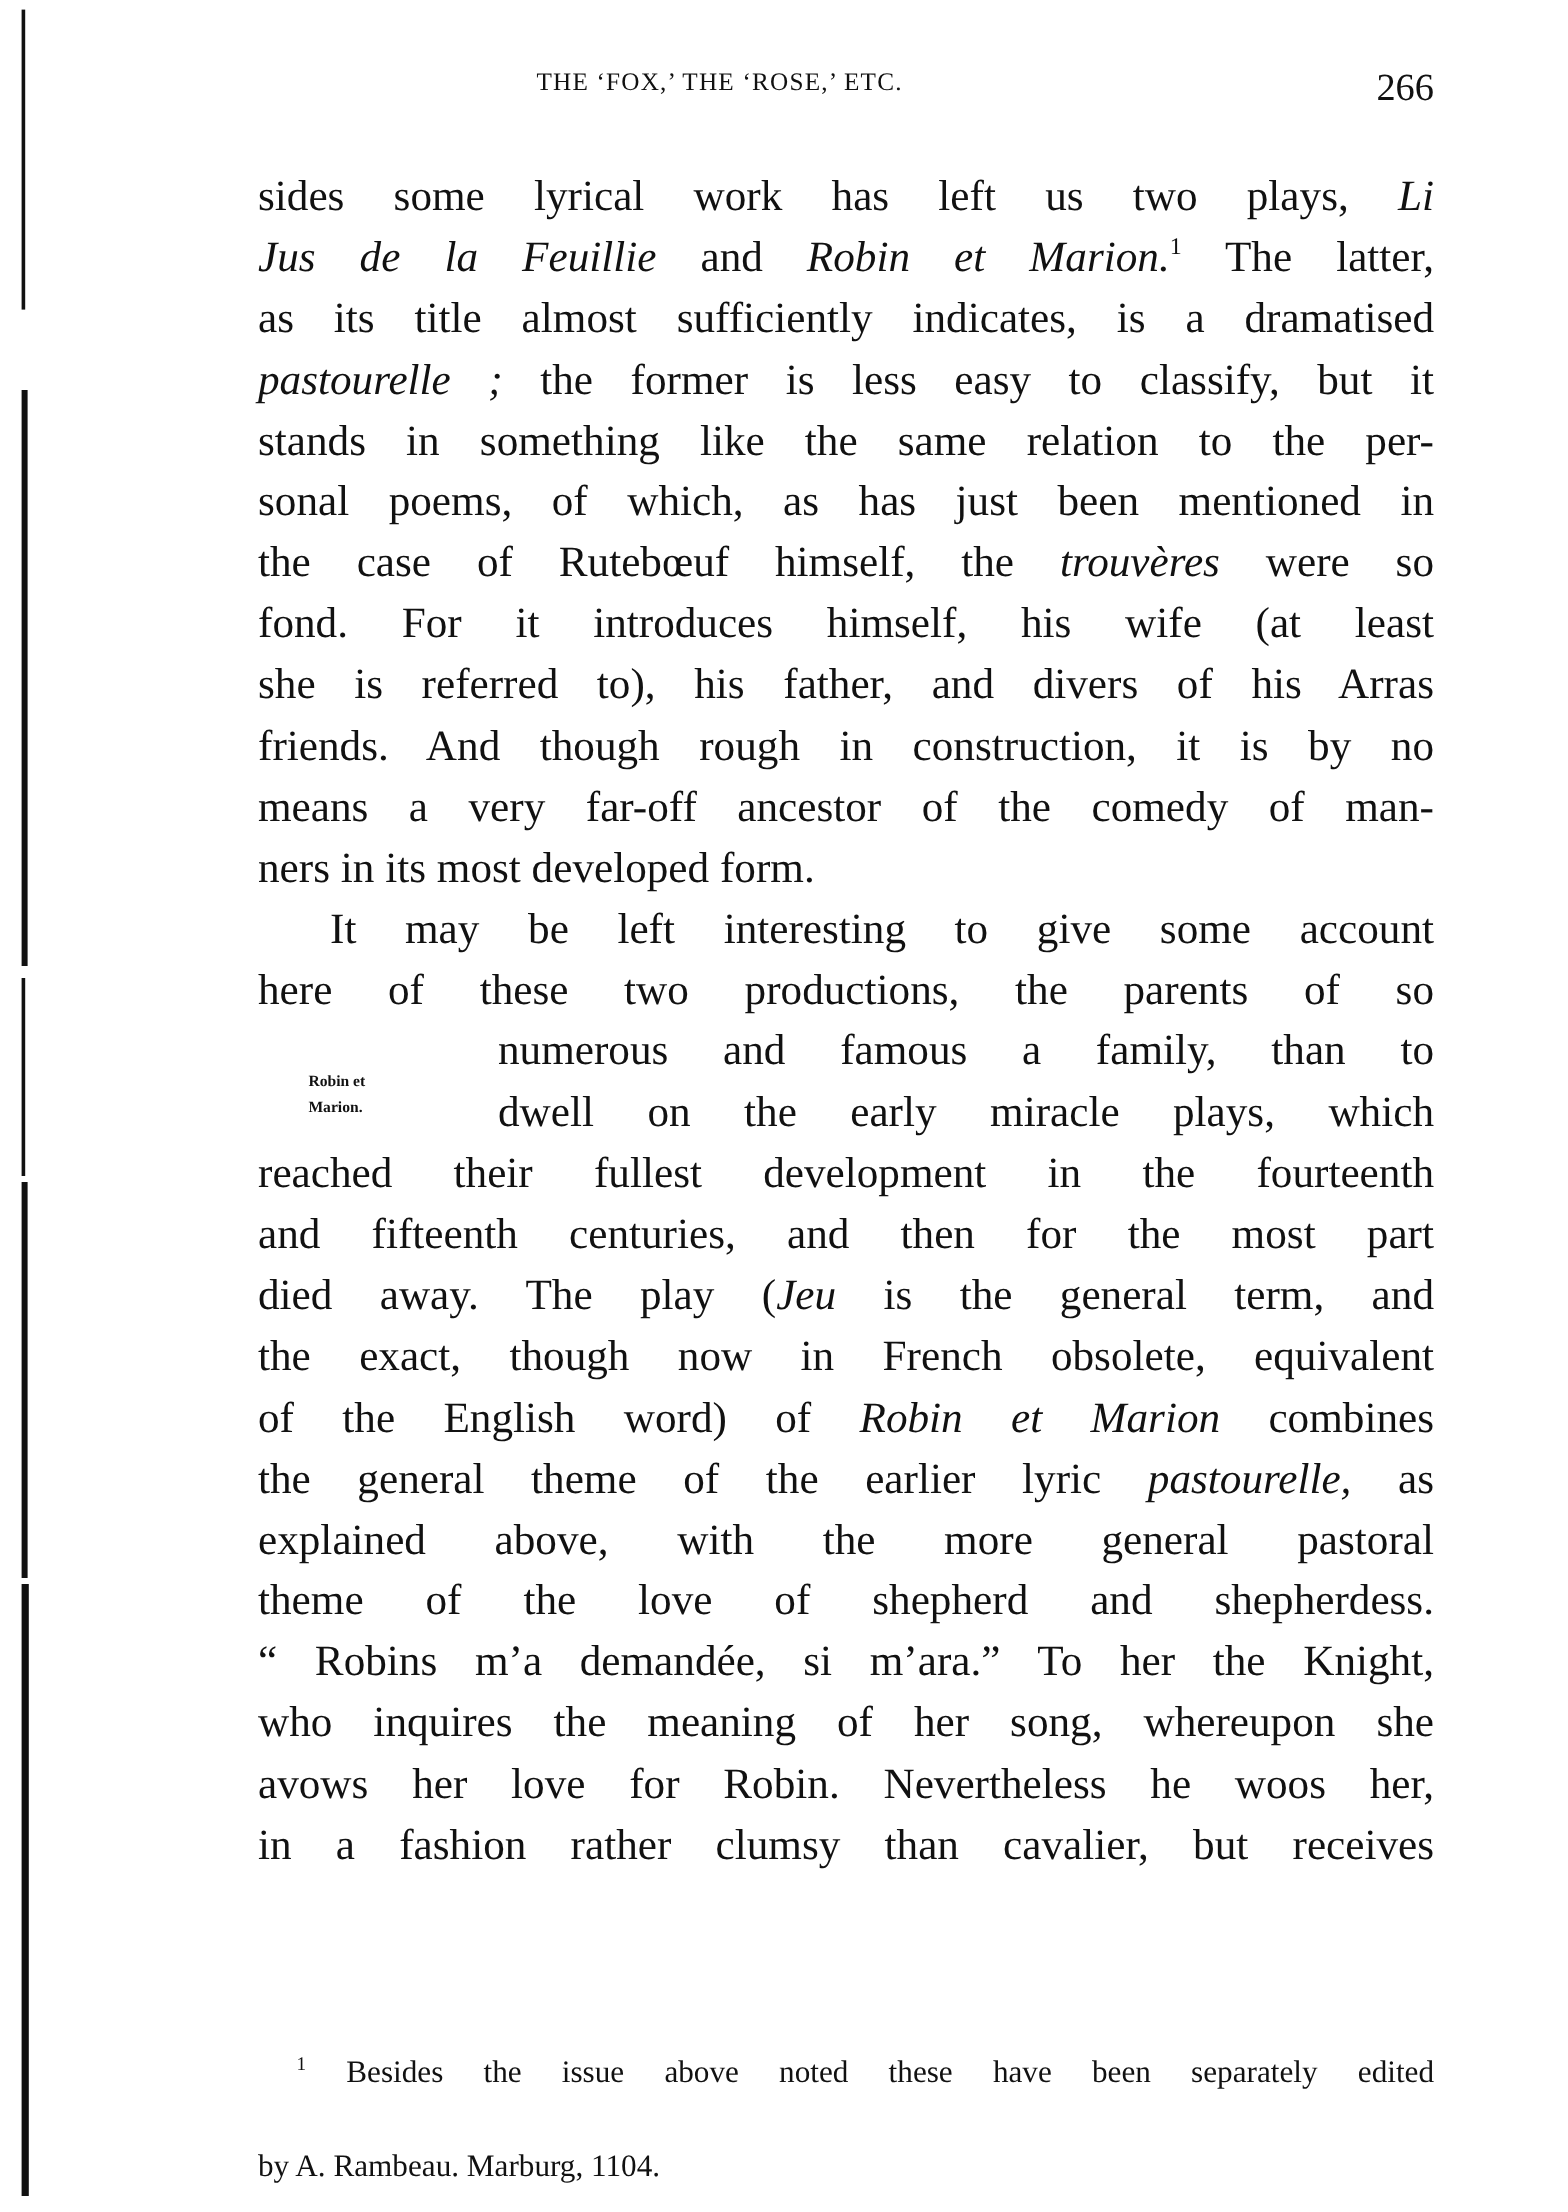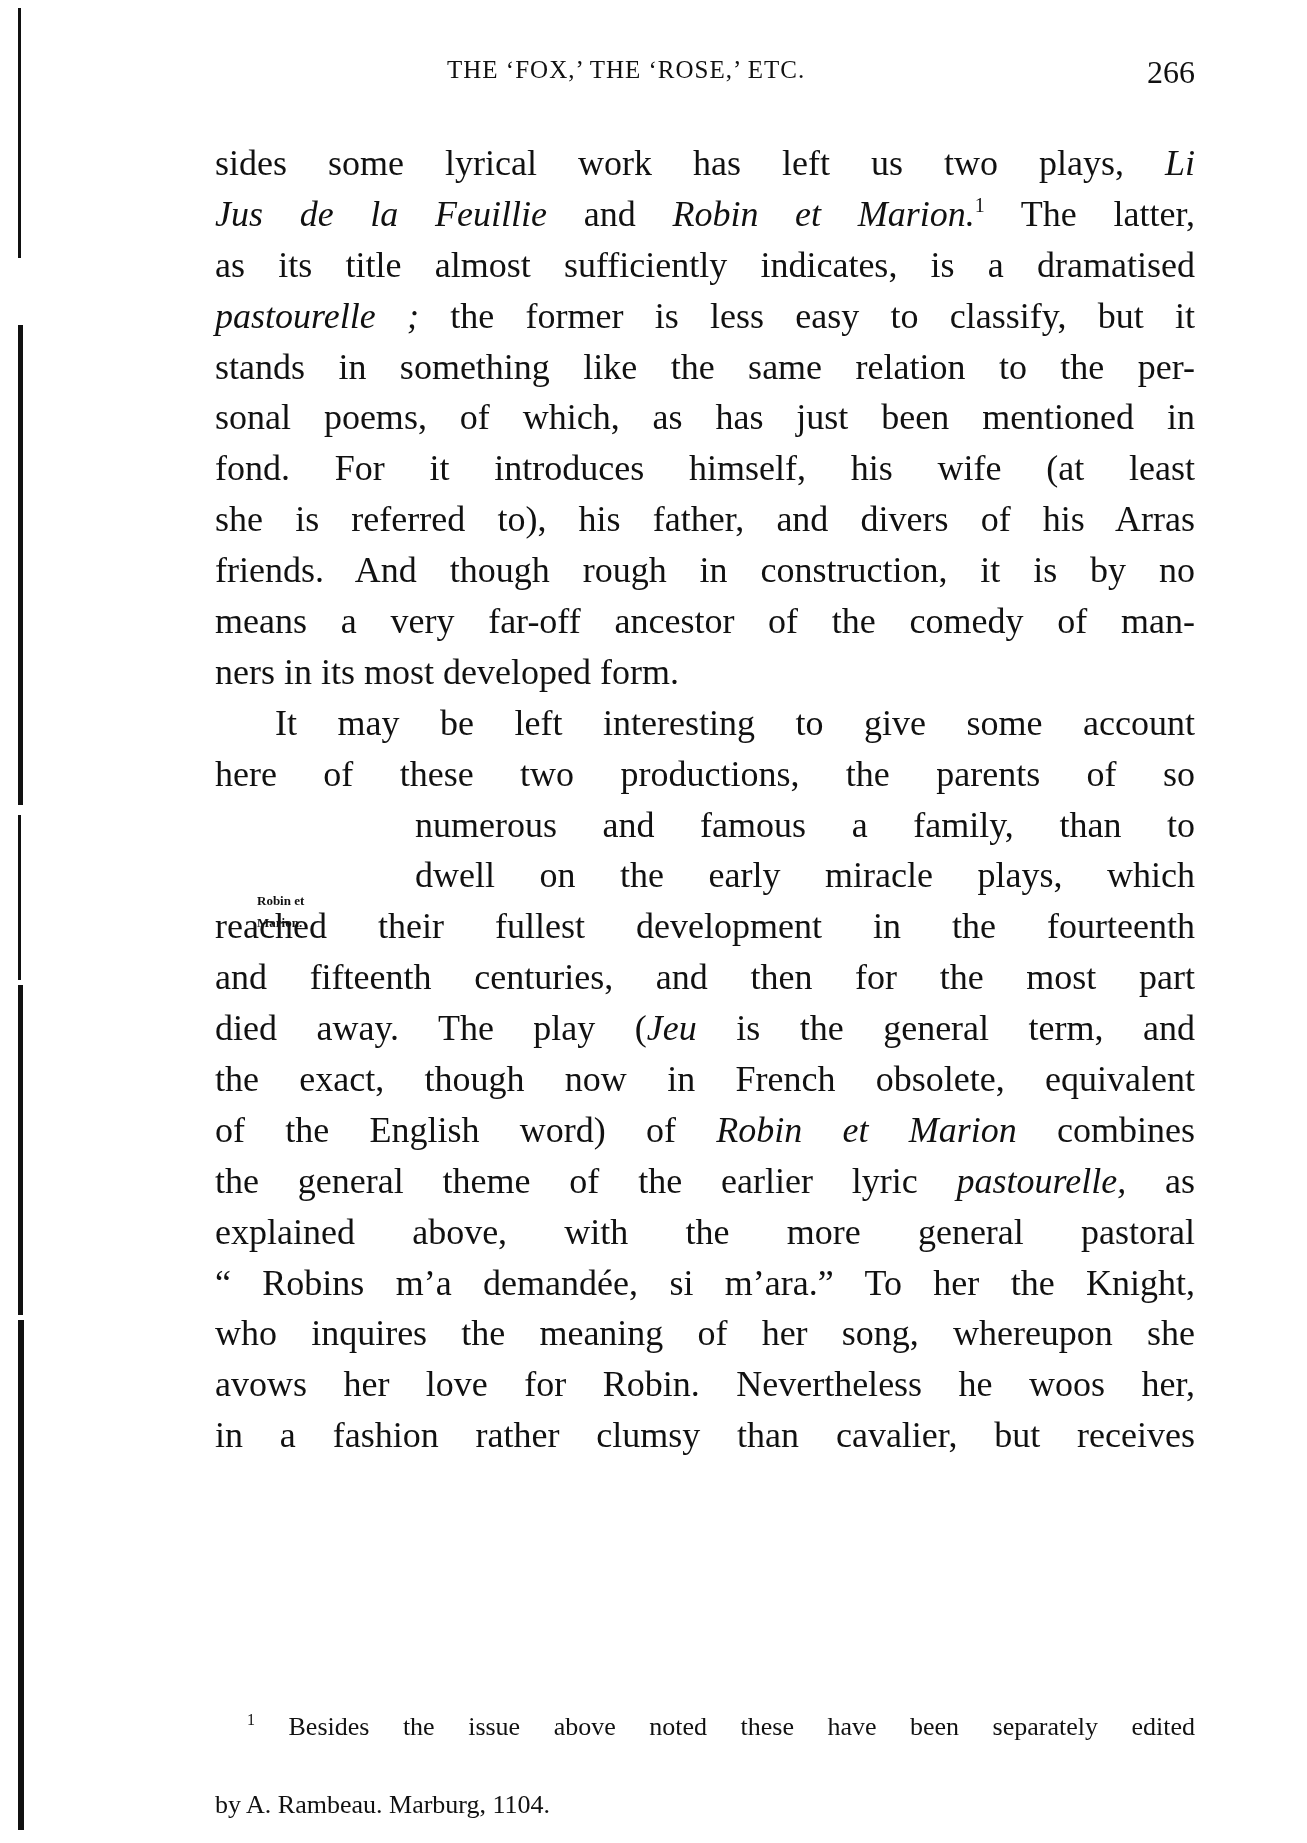--- a/index.html
+++ b/index.html
@@ -5,21 +5,21 @@
   html, body { margin: 0; padding: 0; background: #ffffff; }
   body { width: 1307px; height: 1843px; position: relative; overflow: hidden;
          font-family: "Liberation Serif", "DejaVu Serif", serif; color: #111; }
   .binding { position: absolute; left: 18px; width: 5px; background: #111; }
   .b1 { top: 8px; height: 250px; width: 3px; }
   .b2 { top: 325px; height: 480px; }
   .b3 { top: 815px; height: 165px; width: 3px; }
   .b4 { top: 985px; height: 330px; }
   .b5 { top: 1320px; height: 510px; width: 6px; }
   .header { position: absolute; top: 56px; left: 215px; width: 980px; height: 36px; }
-  .running-title { position: absolute; left: 232px; top: 0; font-size: 25px; letter-spacing: 1px; white-space: nowrap; }
+  .running-title { position: absolute; left: 232px; top: 0; font-size: 21px; letter-spacing: 1px; white-space: nowrap; }
   .page-number { position: absolute; right: 0; top: -2px; font-size: 32px; }
   .body-text { position: absolute; left: 215px; width: 980px; top: 138px; font-size: 36px; }
   .line { height: 50.9px; line-height: 50.9px; white-space: nowrap; text-align: justify; text-align-last: justify; }
   .line.last { text-align-last: left; }
   .line.indent { padding-left: 60px; }
   .line.sidenote-indent { padding-left: 200px; }
   .line i { font-style: italic; }
   sup { font-size: 20px; vertical-align: 14px; line-height: 0; }
   .sidenote { position: absolute; left: 257px; top: 890px; font-size: 13px; line-height: 22px; font-weight: bold; }
   .footnotes { position: absolute; left: 215px; width: 980px; top: 1672px; font-size: 26px; }
@@ -47,36 +47,38 @@
   <div>Marion.</div>
 </div>
 
 <div class="body-text" id="body-text">
     <div class="line"><span>sides some lyrical work has left us two plays, </span><i>Li</i></div>
     <div class="line"><i>Jus de la Feuillie</i><span> and </span><i>Robin et Marion.</i><sup>1</sup><span>  The latter,</span></div>
     <div class="line"><span>as its title almost sufficiently indicates, is a dramatised</span></div>
     <div class="line"><i>pastourelle ;</i><span> the former is less easy to classify, but it</span></div>
     <div class="line"><span>stands in something like the same relation to the per-</span></div>
     <div class="line"><span>sonal poems, of which, as has just been mentioned in</span></div>
+    <div class="line"><span>the case of Rutebœuf himself, the </span><i>trouvères</i><span> were so</span></div>
     <div class="line"><span>fond.  For it introduces himself, his wife (at least</span></div>
     <div class="line"><span>she is referred to), his father, and divers of his Arras</span></div>
     <div class="line"><span>friends.  And though rough in construction, it is by no</span></div>
     <div class="line"><span>means a very far-off ancestor of the comedy of man-</span></div>
     <div class="line last"><span>ners in its most developed form.</span></div>
     <div class="line indent"><span>It may be left interesting to give some account</span></div>
     <div class="line"><span>here of these two productions, the parents of so</span></div>
     <div class="line sidenote-indent"><span>numerous and famous a family, than to</span></div>
     <div class="line sidenote-indent"><span>dwell on the early miracle plays, which</span></div>
     <div class="line"><span>reached their fullest development in the fourteenth</span></div>
     <div class="line"><span>and fifteenth centuries, and then for the most part</span></div>
     <div class="line"><span>died away.  The play (</span><i>Jeu</i><span> is the general term, and</span></div>
     <div class="line"><span>the exact, though now in French obsolete, equivalent</span></div>
     <div class="line"><span>of the English word) of </span><i>Robin et Marion</i><span> combines</span></div>
     <div class="line"><span>the general theme of the earlier lyric </span><i>pastourelle,</i><span> as</span></div>
     <div class="line"><span>explained above, with the more general pastoral</span></div>
+    <div class="line"><span>theme of the love of shepherd and shepherdess.</span></div>
     <div class="line"><span>“ Robins m’a demandée, si m’ara.”  To her the Knight,</span></div>
     <div class="line"><span>who inquires the meaning of her song, whereupon she</span></div>
     <div class="line"><span>avows her love for Robin.  Nevertheless he woos her,</span></div>
     <div class="line"><span>in a fashion rather clumsy than cavalier, but receives</span></div>
   </div>
 
 <div class="footnotes">
   <div class="fn-line first"><sup>1</sup> <span>Besides the issue above noted these have been separately edited</span></div>
   <div class="fn-line last"><span>by A. Rambeau.   Marburg, 1104.</span></div>
 </div>

